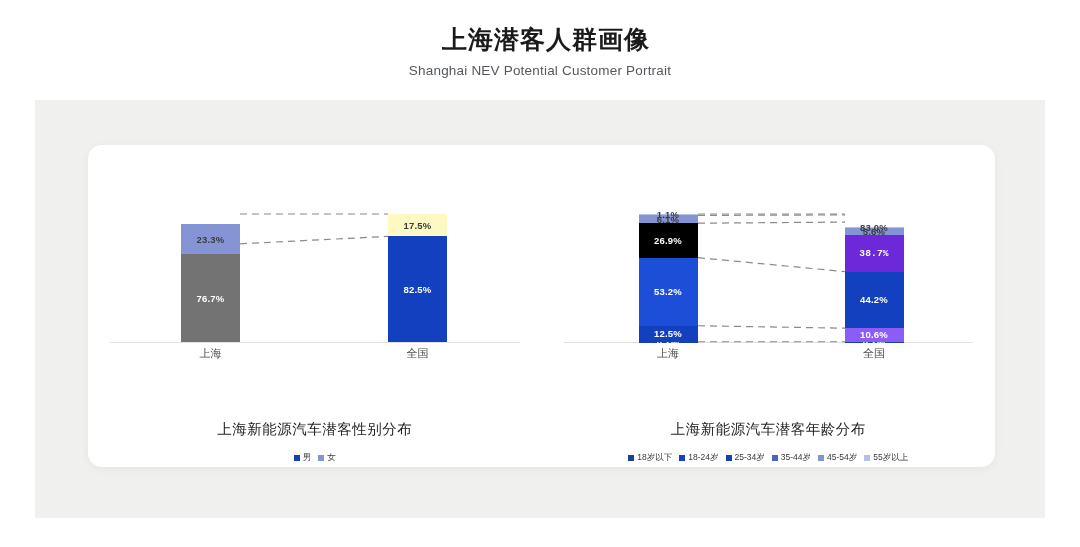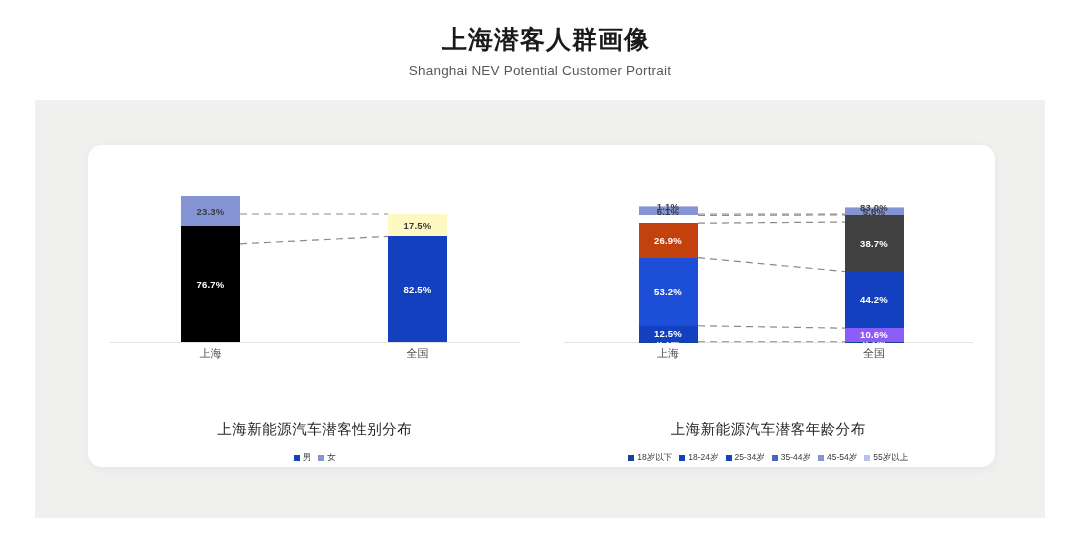--- a/index.html
+++ b/index.html
@@ -91,21 +91,21 @@
 
 <div class="outer-panel"></div>
 <div class="white-card"></div>
 
 <div class="charts-row">
 
   <div class="chart-block">
     <div class="plot" id="plot-0">
       <div class="axis-line"></div>
     <div class="bar" style="left: 93px;">
-          <div class="seg white-txt" style="height: 116px; background: #000000;">
+          <div class="seg white-txt" style="height: 88px; background: #737373;">
             <span class="seg-label">76.7%</span>
           </div>
           <div class="seg light" style="height: 29.824px; background: rgb(132, 148, 212);">
             <span class="seg-label">23.3%</span>
           </div>
         </div>
         <div class="cat-label" style="left: 82.5px;">上海</div>
         <div class="bar" style="left: 300px;">
           <div class="seg white-txt" style="height: 105.6px; background: rgb(19, 64, 190);">
             <span class="seg-label">82.5%</span>
@@ -141,42 +141,42 @@
     <div class="bar" style="left: 97px;">
           <div class="seg white-txt" style="height: 0.256px; background: rgb(20, 64, 158);">
             <span class="seg-label">0.2%</span>
           </div>
           <div class="seg white-txt" style="height: 16px; background: rgb(19, 64, 190);">
             <span class="seg-label">12.5%</span>
           </div>
           <div class="seg white-txt" style="height: 68.096px; background: #1d4ed8;">
             <span class="seg-label">53.2%</span>
           </div>
-          <div class="seg white-txt" style="height: 34.432px; background: #c2410c; margin-top: 8px;">
+          <div class="seg white-txt" style="height: 34.432px; background: #000000;">
             <span class="seg-label">26.9%</span>
           </div>
           <div class="seg light" style="height: 7.808px; background: rgb(132, 148, 212);">
             <span class="seg-label">6.1%</span>
           </div>
           <div class="seg light" style="height: 1.408px; background: rgb(183, 192, 230);">
             <span class="seg-label">1.1%</span>
           </div>
         </div>
         <div class="cat-label" style="left: 86.5px;">上海</div>
         <div class="bar" style="left: 303px;">
           <div class="seg white-txt" style="height: 0.256px; background: rgb(20, 64, 158);">
             <span class="seg-label">0.2%</span>
           </div>
           <div class="seg white-txt" style="height: 13.568px; background: #8b5cf6;">
             <span class="seg-label">10.6%</span>
           </div>
           <div class="seg white-txt" style="height: 56.576px; background: rgb(19, 64, 190);">
             <span class="seg-label">44.2%</span>
           </div>
-          <div class="seg white-txt" style="height: 57px; background: #404040;">
+          <div class="seg white-txt" style="height: 37px; background: #6d28d9; font-family: Liberation Mono, monospace;">
             <span class="seg-label">38.7%</span>
           </div>
           <div class="seg light" style="height: 7.168px; background: rgb(132, 148, 212);">
             <span class="seg-label">5.6%</span>
           </div>
           <div class="seg light" style="height: 0.896px; background: rgb(183, 192, 230);">
             <span class="seg-label">83.0%</span>
           </div>
         </div>
         <div class="cat-label" style="left: 292.5px;">全国</div>

